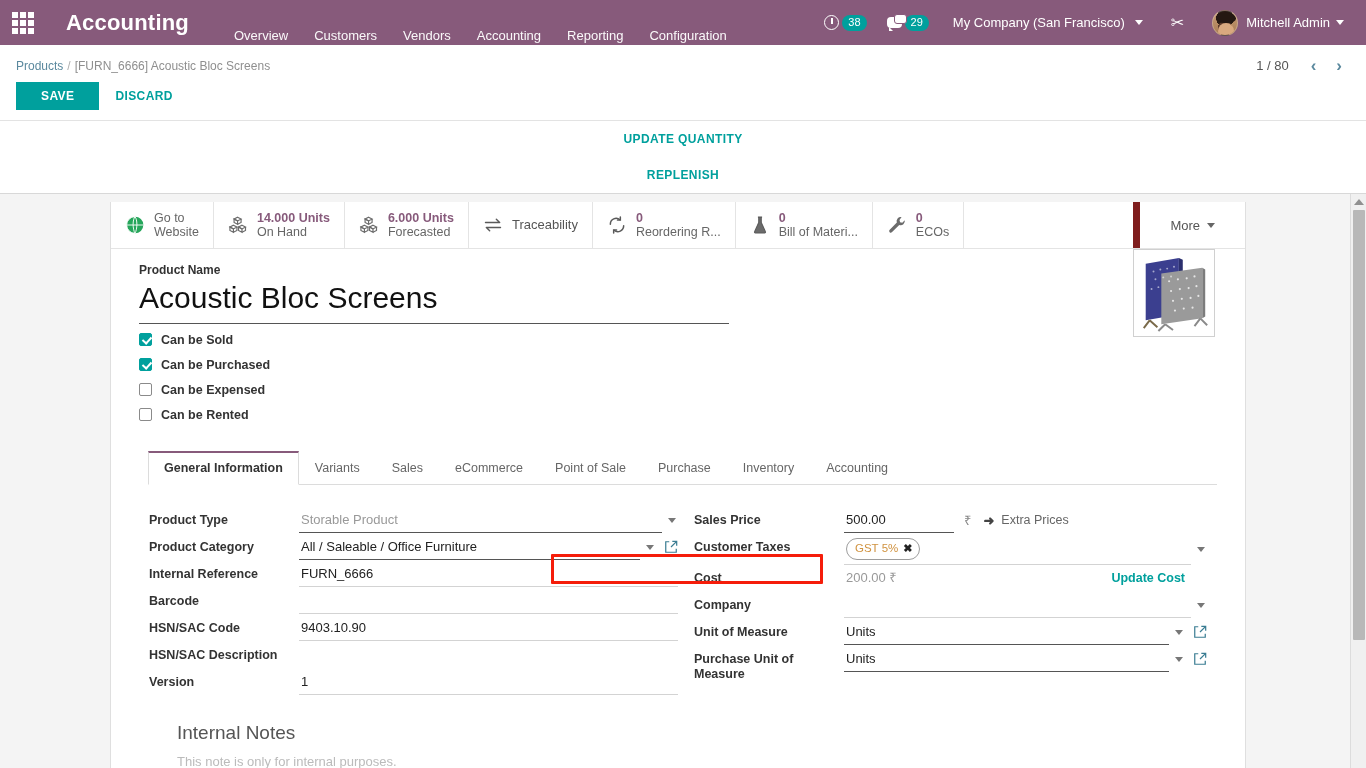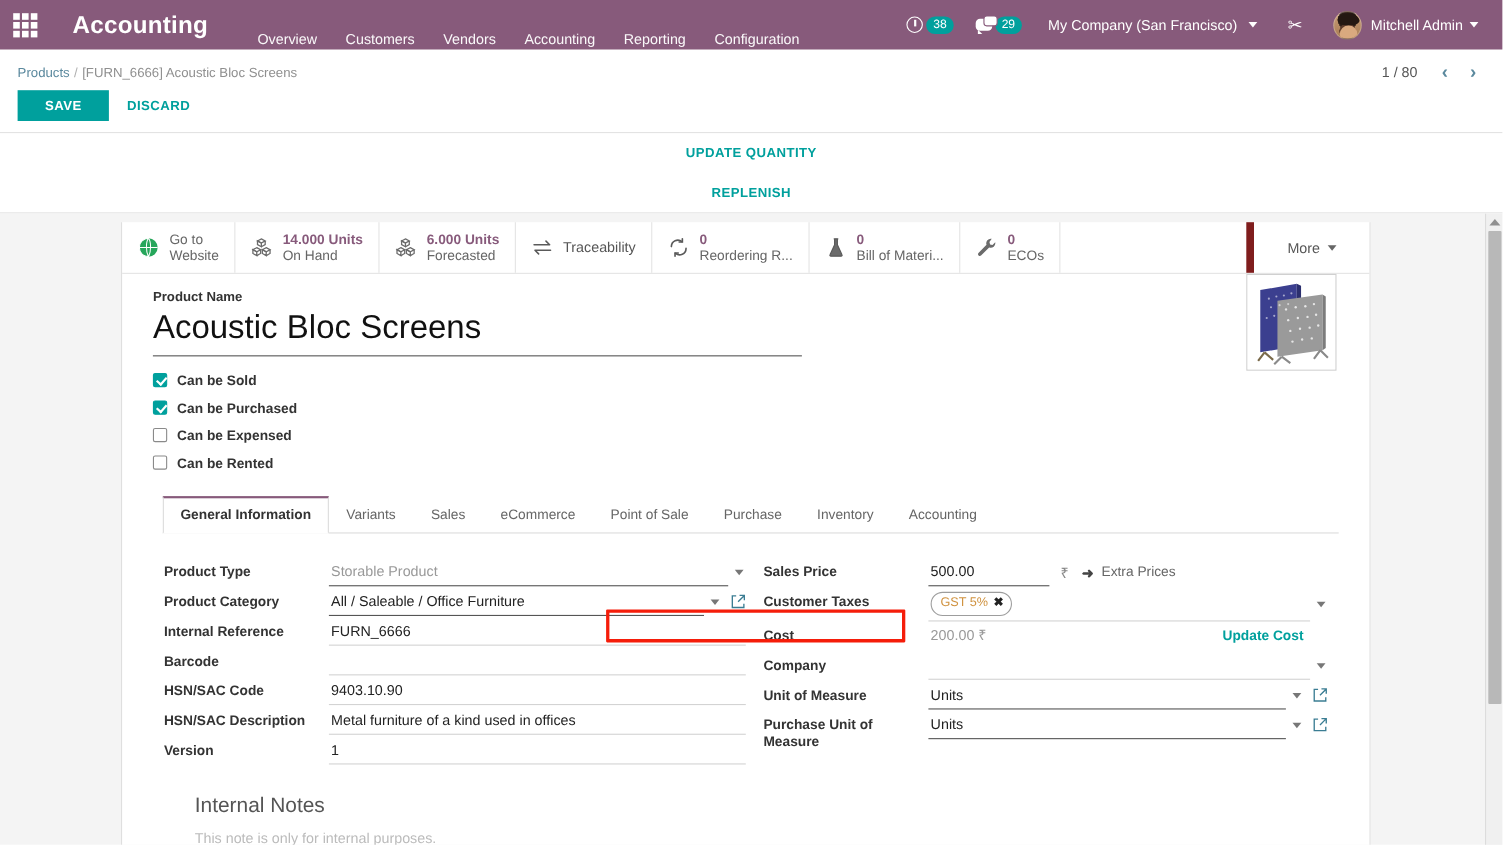--- a/index.html
+++ b/index.html
@@ -180,21 +180,21 @@
   .lbl-sm {
     font-size: 12px; font-weight: bold; color: #333;
     display: block; margin-bottom: 2px;
   }
   .prod-name {
     font-size: 30px; color: #111; font-weight: normal;
     border-bottom: 1.5px solid #555; width: 590px;
     padding-bottom: 6px; line-height: 38px;
   }
   .checks { margin-top: 9px; }
-  .chk-row { display: flex; align-items: center; gap: 9px; height: 25px; }
+  .chk-row { display: flex; gap: 9px; height: 25px; }
   .cbox {
     width: 13px; height: 13px; border: 1px solid #8a8a8a;
     background: #fff; border-radius: 2px; display: inline-block;
     position: relative; flex: 0 0 13px;
   }
   .cbox.on { background: #00a09d; border-color: #00a09d; }
   .cbox.on:after {
     content: ""; position: absolute; left: 3.5px; top: 1px;
     width: 4px; height: 7px; border: solid #fff;
     border-width: 0 2px 2px 0; transform: rotate(42deg);
@@ -590,23 +590,20 @@
 
           <div class="frow">
             <div class="flabel">HSN/SAC Code</div>
             <div class="fval">
               <div class="finput under-light">9403.10.90</div>
             </div>
           </div>
 
           <div class="frow">
             <div class="flabel">HSN/SAC Description</div>
-            <div class="fval">
-              <div class="finput under-light">Metal furniture of a kind used in offices</div>
-            </div>
           </div>
 
           <div class="frow">
             <div class="flabel">Version</div>
             <div class="fval">
               <div class="finput under-light">1</div>
             </div>
           </div>
 
         </div>

